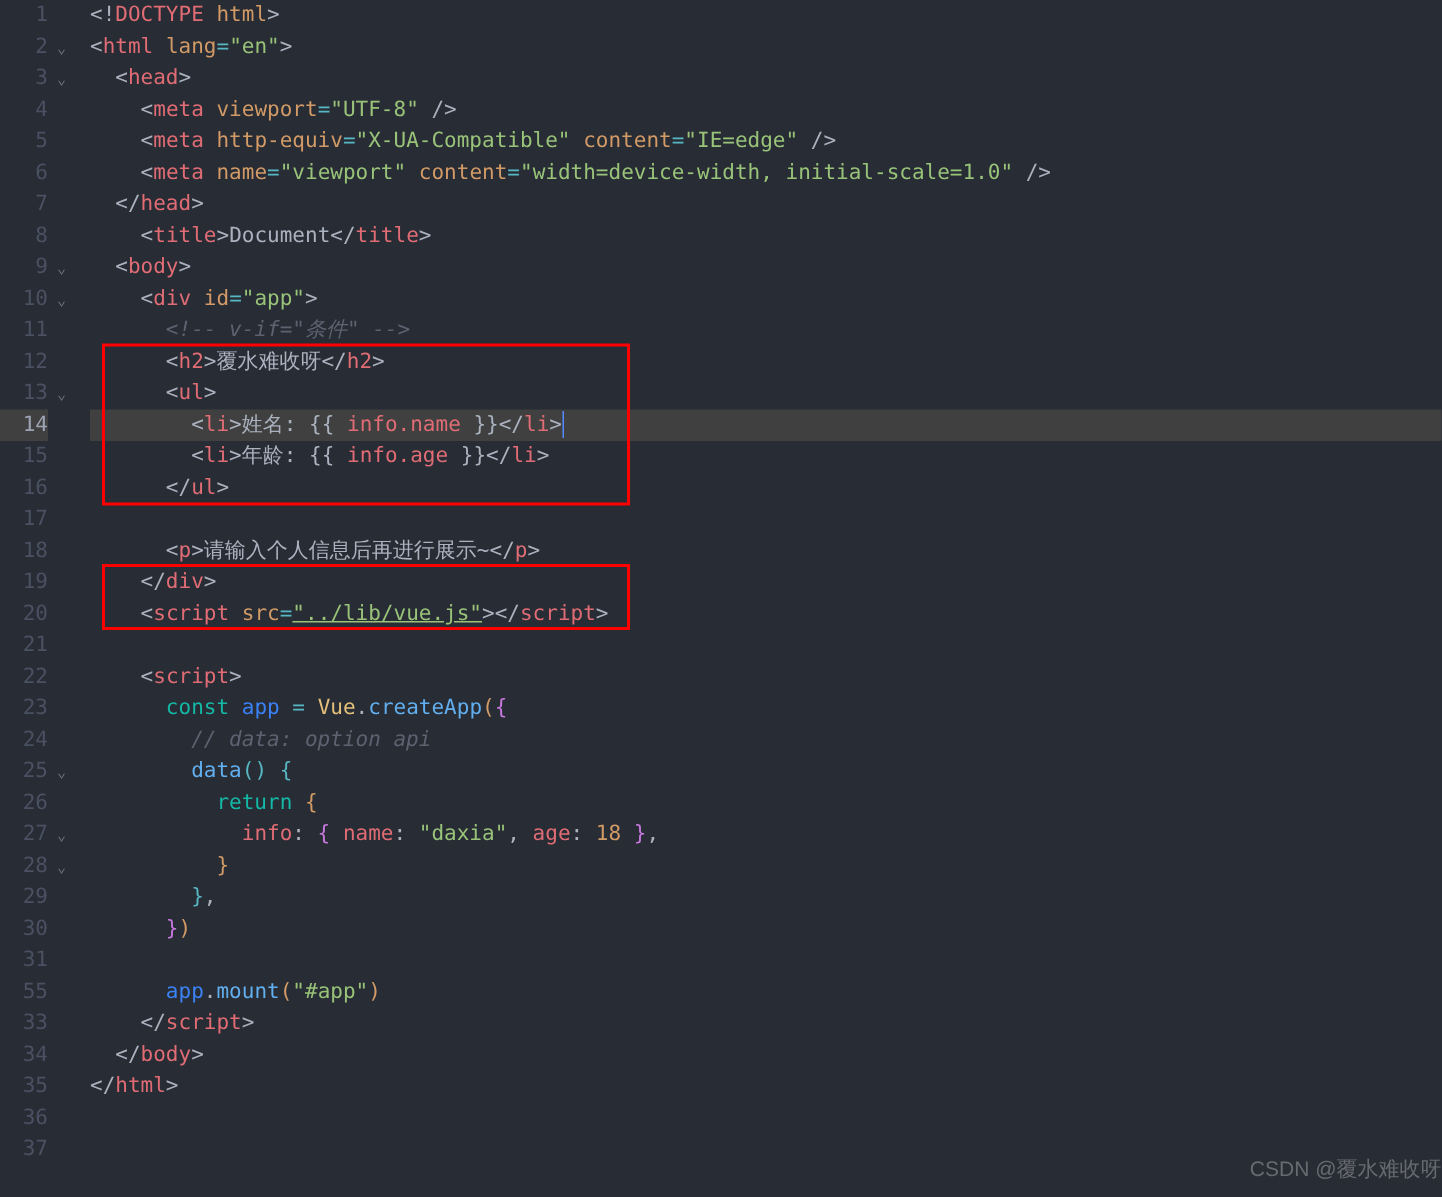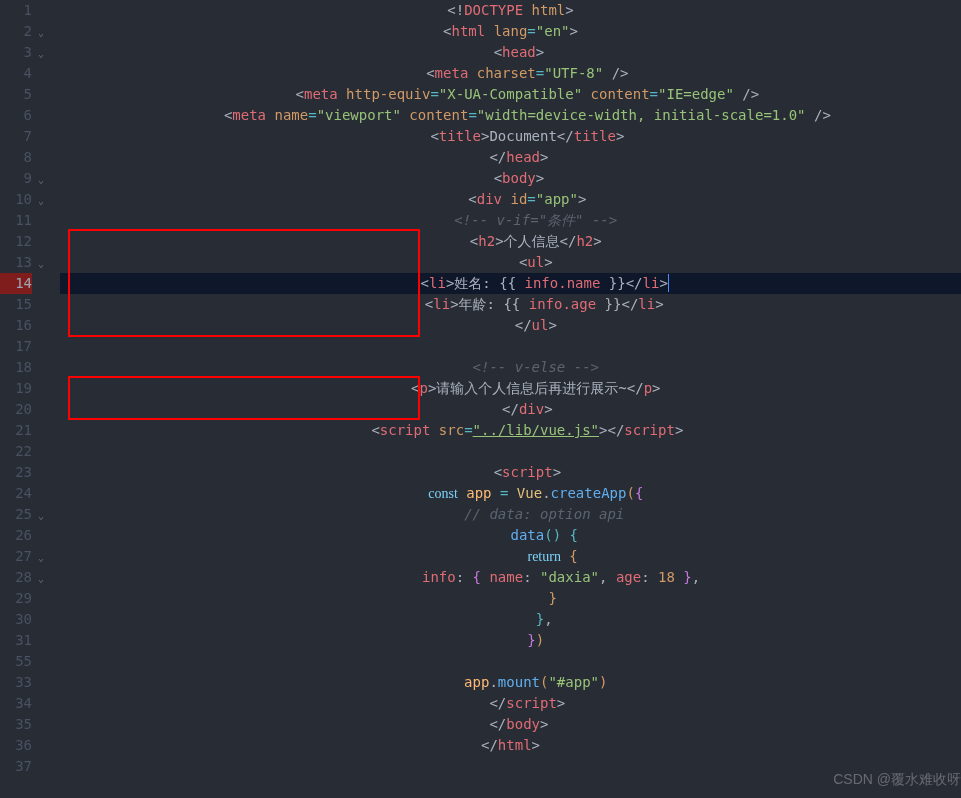--- a/index.html
+++ b/index.html
@@ -18,41 +18,41 @@
 .gutter {
   width: 40px;
   text-align: right;
   padding-right: 8px;
   color: #495162;
   user-select: none;
   flex-shrink: 0;
 }
 .gutter .ln { height: 21px; position: relative; }
 .gutter .fold { position: absolute; right: -12px; top: 1px; color: #6b727d; font-size: 10px; cursor: pointer; }
-.code { flex: 1; padding-left: 20px; position: relative; text-align: center; }
+.code { flex: 1; padding-left: 20px; position: relative; }
 .line { height: 21px; white-space: pre; position: relative; }
-.line.active { background: #0f172a; }
-.gutter .ln.active { background: #7f1d1d; color: #9da5b4; }
+.line.active { background: #404040; }
+.gutter .ln.active { background: #404040; color: #9da5b4; }
 
 
 .t-punc { color: #abb2bf; }
 .t-tag { color: #e06c75; }
 .t-br { color: #abb2bf; }
 .t-attr { color: #d19a66; }
 .t-eq { color: #56b6c2; }
 .t-str { color: #98c379; }
 .t-str-u { color: #98c379; text-decoration: underline; }
 .t-comment { color: #5c6370; font-style: italic; }
 .t-txt { color: #abb2bf; }
-.t-key { color: #7dd3fc; font-family: Liberation Serif, serif; }
+.t-key { color: #14b8a6; }
 .t-prop { color: #e06c75; }
 .t-fn { color: #61afef; }
 .t-num { color: #d19a66; }
 .t-cls { color: #e5c07b; margin-top: 16px; }
-.t-const { color: #fdba74; }
+.t-const { color: #3b82f6; }
 .t-op { color: #56b6c2; }
 .t-brace1 { color: #d19a66; }
 .t-brace2 { color: #c678dd; }
 .t-brace3 { color: #56b6c2; }
 .t-brace4 { color: #d19a66; }
 
 .redbox {
   position: absolute;
   border: 2px solid #ff0000;
   pointer-events: none;
@@ -114,35 +114,34 @@
     <div class="ln"><span>34</span></div>
     <div class="ln"><span>35</span></div>
     <div class="ln"><span>36</span></div>
     <div class="ln"><span>37</span></div>
   </div>
 
   <div class="code">
     <div class="line"><span class="t-br">&lt;!</span><span class="t-tag">DOCTYPE</span><span class="t-attr"> html</span><span class="t-br">&gt;</span></div>
     <div class="line"><span class="t-br">&lt;</span><span class="t-tag">html</span> <span class="t-attr">lang</span><span class="t-eq">=</span><span class="t-str">"en"</span><span class="t-br">&gt;</span></div>
     <div class="line">  <span class="t-br">&lt;</span><span class="t-tag">head</span><span class="t-br">&gt;</span></div>
-    <div class="line">    <span class="t-br">&lt;</span><span class="t-tag">meta</span> <span class="t-attr">charset</span><span class="t-eq">=</span><span class="t-str">"UTF-8"</span><span class="t-br"> /&gt;</span></div>
+    <div class="line">    <span class="t-br">&lt;</span><span class="t-tag">meta</span> <span class="t-attr">viewport</span><span class="t-eq">=</span><span class="t-str">"UTF-8"</span><span class="t-br"> /&gt;</span></div>
     <div class="line">    <span class="t-br">&lt;</span><span class="t-tag">meta</span> <span class="t-attr">http-equiv</span><span class="t-eq">=</span><span class="t-str">"X-UA-Compatible"</span> <span class="t-attr">content</span><span class="t-eq">=</span><span class="t-str">"IE=edge"</span><span class="t-br"> /&gt;</span></div>
     <div class="line">    <span class="t-br">&lt;</span><span class="t-tag">meta</span> <span class="t-attr">name</span><span class="t-eq">=</span><span class="t-str">"viewport"</span> <span class="t-attr">content</span><span class="t-eq">=</span><span class="t-str">"width=device-width, initial-scale=1.0"</span><span class="t-br"> /&gt;</span></div>
+    <div class="line">  <span class="t-br">&lt;/</span><span class="t-tag">head</span><span class="t-br">&gt;</span></div>
     <div class="line">    <span class="t-br">&lt;</span><span class="t-tag">title</span><span class="t-br">&gt;</span><span class="t-txt">Document</span><span class="t-br">&lt;/</span><span class="t-tag">title</span><span class="t-br">&gt;</span></div>
-    <div class="line">  <span class="t-br">&lt;/</span><span class="t-tag">head</span><span class="t-br">&gt;</span></div>
     <div class="line">  <span class="t-br">&lt;</span><span class="t-tag">body</span><span class="t-br">&gt;</span></div>
     <div class="line">    <span class="t-br">&lt;</span><span class="t-tag">div</span> <span class="t-attr">id</span><span class="t-eq">=</span><span class="t-str">"app"</span><span class="t-br">&gt;</span></div>
     <div class="line">      <span class="t-comment">&lt;!-- v-if="条件" --&gt;</span></div>
-    <div class="line">      <span class="t-br">&lt;</span><span class="t-tag">h2</span><span class="t-br">&gt;</span><span class="t-txt">个人信息</span><span class="t-br">&lt;/</span><span class="t-tag">h2</span><span class="t-br">&gt;</span></div>
+    <div class="line">      <span class="t-br">&lt;</span><span class="t-tag">h2</span><span class="t-br">&gt;</span><span class="t-txt">覆水难收呀</span><span class="t-br">&lt;/</span><span class="t-tag">h2</span><span class="t-br">&gt;</span></div>
     <div class="line">      <span class="t-br">&lt;</span><span class="t-tag">ul</span><span class="t-br">&gt;</span></div>
     <div class="line active">        <span class="t-br">&lt;</span><span class="t-tag">li</span><span class="t-br">&gt;</span><span class="t-txt">姓名: </span><span class="t-txt">{{ </span><span class="t-prop">info.name</span><span class="t-txt"> }}</span><span class="t-br">&lt;/</span><span class="t-tag">li</span><span class="t-br">&gt;</span><span class="cursor"></span></div>
     <div class="line">        <span class="t-br">&lt;</span><span class="t-tag">li</span><span class="t-br">&gt;</span><span class="t-txt">年龄: </span><span class="t-txt">{{ </span><span class="t-prop">info.age</span><span class="t-txt"> }}</span><span class="t-br">&lt;/</span><span class="t-tag">li</span><span class="t-br">&gt;</span></div>
     <div class="line">      <span class="t-br">&lt;/</span><span class="t-tag">ul</span><span class="t-br">&gt;</span></div>
     <div class="line"></div>
-    <div class="line">      <span class="t-comment">&lt;!-- v-else --&gt;</span></div>
     <div class="line">      <span class="t-br">&lt;</span><span class="t-tag">p</span><span class="t-br">&gt;</span><span class="t-txt">请输入个人信息后再进行展示~</span><span class="t-br">&lt;/</span><span class="t-tag">p</span><span class="t-br">&gt;</span></div>
     <div class="line">    <span class="t-br">&lt;/</span><span class="t-tag">div</span><span class="t-br">&gt;</span></div>
     <div class="line">    <span class="t-br">&lt;</span><span class="t-tag">script</span> <span class="t-attr">src</span><span class="t-eq">=</span><span class="t-str-u">"../lib/vue.js"</span><span class="t-br">&gt;</span><span class="t-br">&lt;/</span><span class="t-tag">script</span><span class="t-br">&gt;</span></div>
     <div class="line"></div>
     <div class="line">    <span class="t-br">&lt;</span><span class="t-tag">script</span><span class="t-br">&gt;</span></div>
     <div class="line">      <span class="t-key">const</span> <span class="t-const">app</span><span class="t-op"> = </span><span class="t-cls">Vue</span><span class="t-punc">.</span><span class="t-fn">createApp</span><span class="t-brace1">(</span><span class="t-brace2">{</span></div>
     <div class="line">        <span class="t-comment">// data: option api</span></div>
     <div class="line">        <span class="t-fn">data</span><span class="t-brace3">(</span><span class="t-brace3">)</span> <span class="t-brace3">{</span></div>
     <div class="line">          <span class="t-key">return</span> <span class="t-brace4">{</span></div>
     <div class="line">            <span class="t-prop">info</span><span class="t-punc">: </span><span class="t-brace2">{</span> <span class="t-prop">name</span><span class="t-punc">: </span><span class="t-str">"daxia"</span><span class="t-punc">,</span> <span class="t-prop">age</span><span class="t-punc">: </span><span class="t-num">18</span> <span class="t-brace2">}</span><span class="t-punc">,</span></div>

